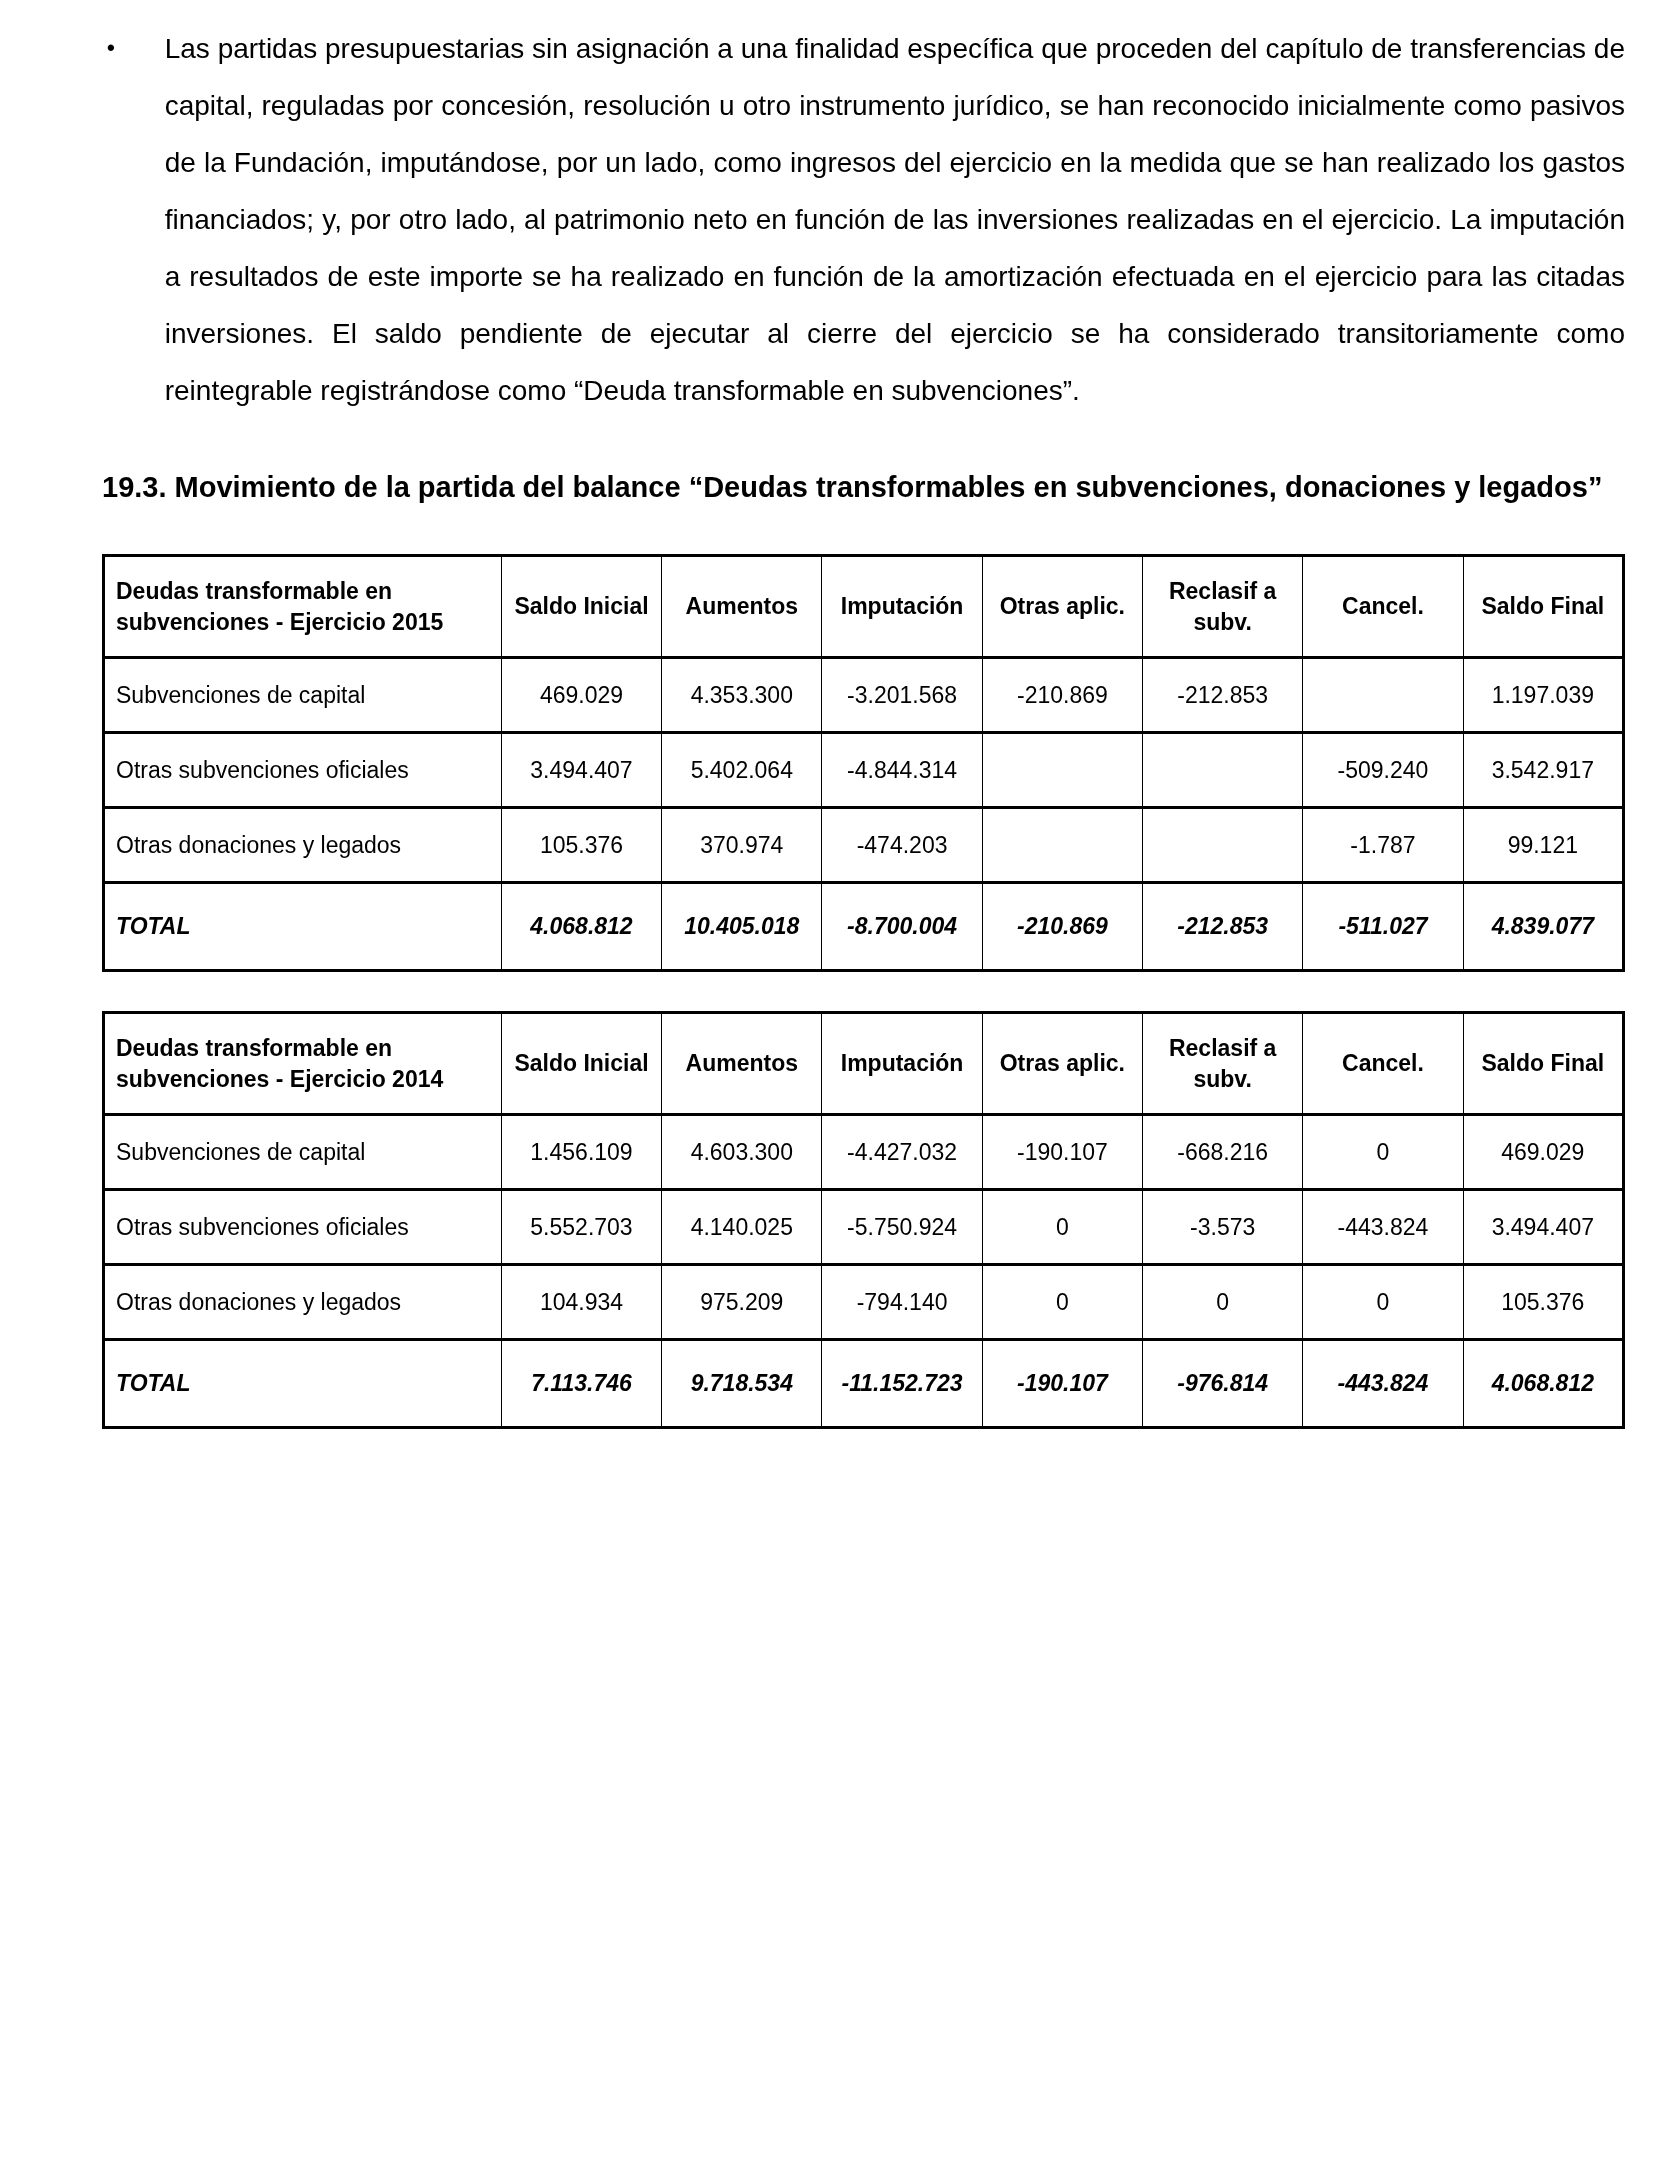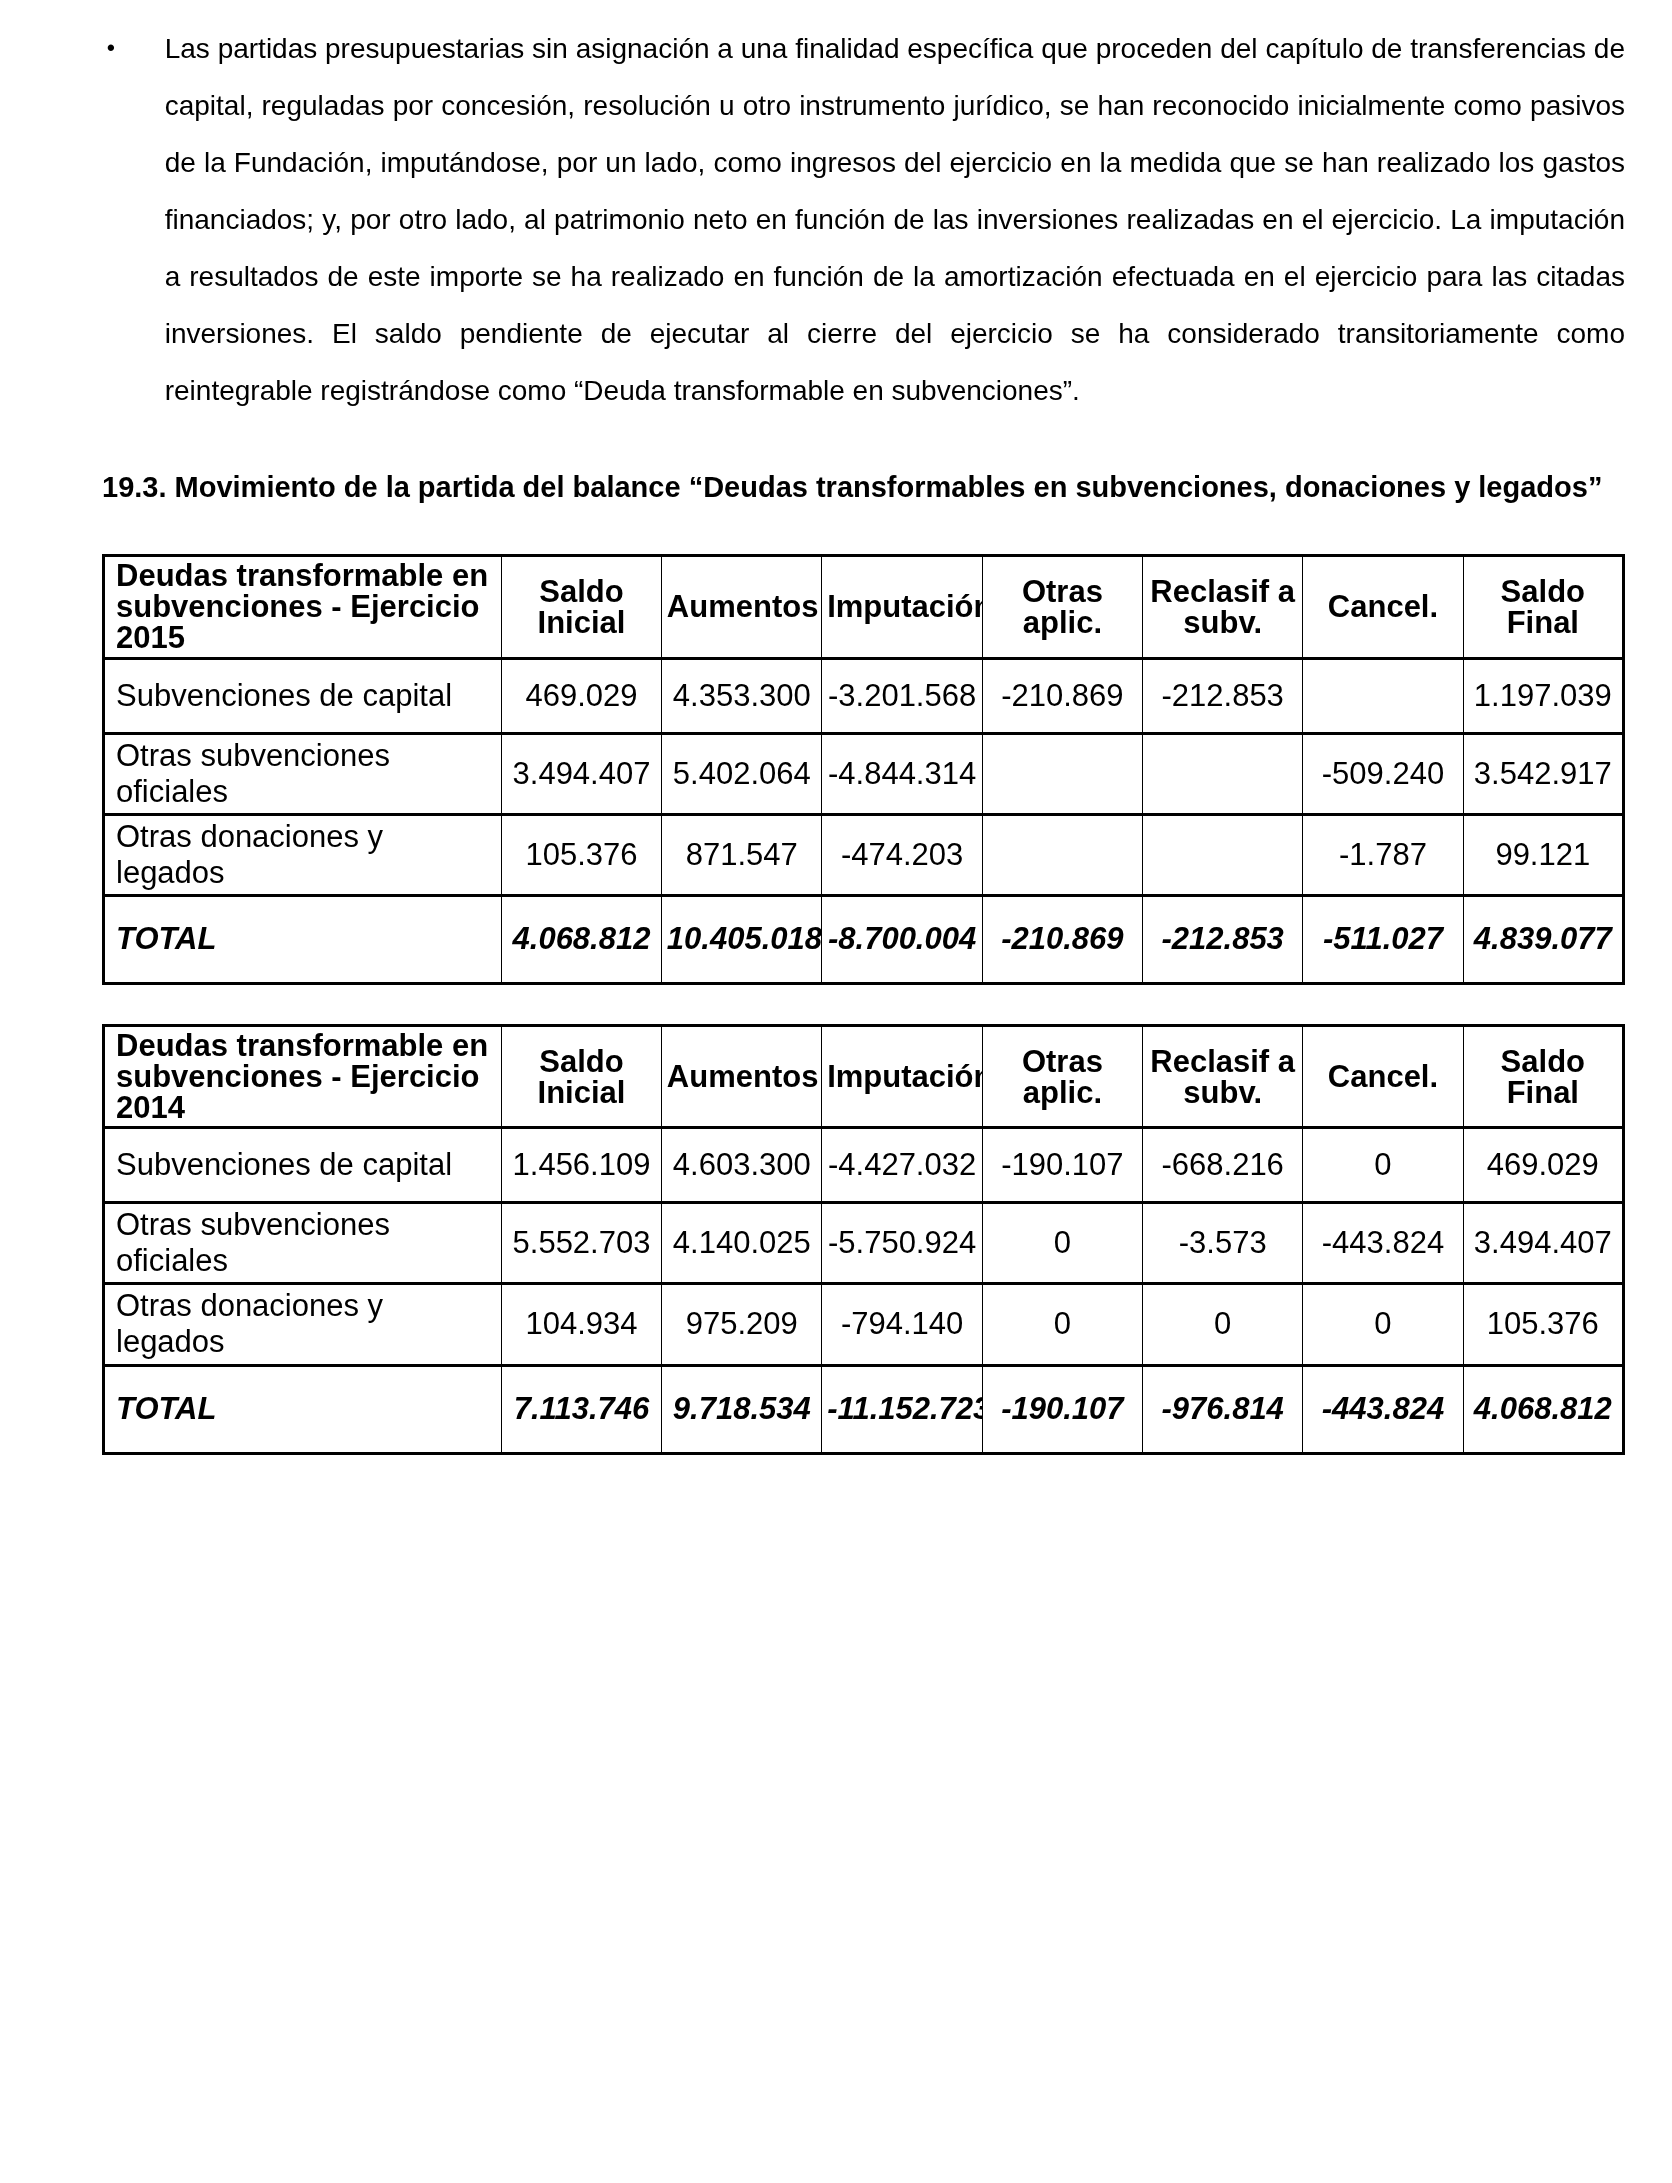--- a/index.html
+++ b/index.html
@@ -45,21 +45,21 @@
     margin-top: 39px;
     line-height: 55px;
   }
   
   table.fin-table {
     width: 100%;
     margin-top: 39px;
     border-collapse: collapse;
     table-layout: fixed;
     border: 3.9px solid #000;
-    font-size: 31px;
+    font-size: 23px;
   }
   table.fin-table + table.fin-table { }
   .fin-table th, .fin-table td {
     border-left: 1.6px solid #000;
     border-right: 1.6px solid #000;
     border-top: 3.9px solid #000;
     border-bottom: 3.9px solid #000;
     text-align: center;
     vertical-align: middle;
     padding: 3.1px 4.7px;
@@ -121,21 +121,21 @@
           <td>5.402.064</td>
           <td>-4.844.314</td>
           <td></td>
           <td></td>
           <td>-509.240</td>
           <td>3.542.917</td>
         </tr>
         <tr class="data-row">
           <td class="label-col">Otras donaciones y legados</td>
           <td>105.376</td>
-          <td>871.547</td>
+          <td>370.974</td>
           <td>-474.203</td>
           <td></td>
           <td></td>
           <td>-1.787</td>
           <td>99.121</td>
         </tr>
         <tr class="total-row">
           <td class="label-col">TOTAL</td>
           <td>4.068.812</td>
           <td>10.405.018</td>

